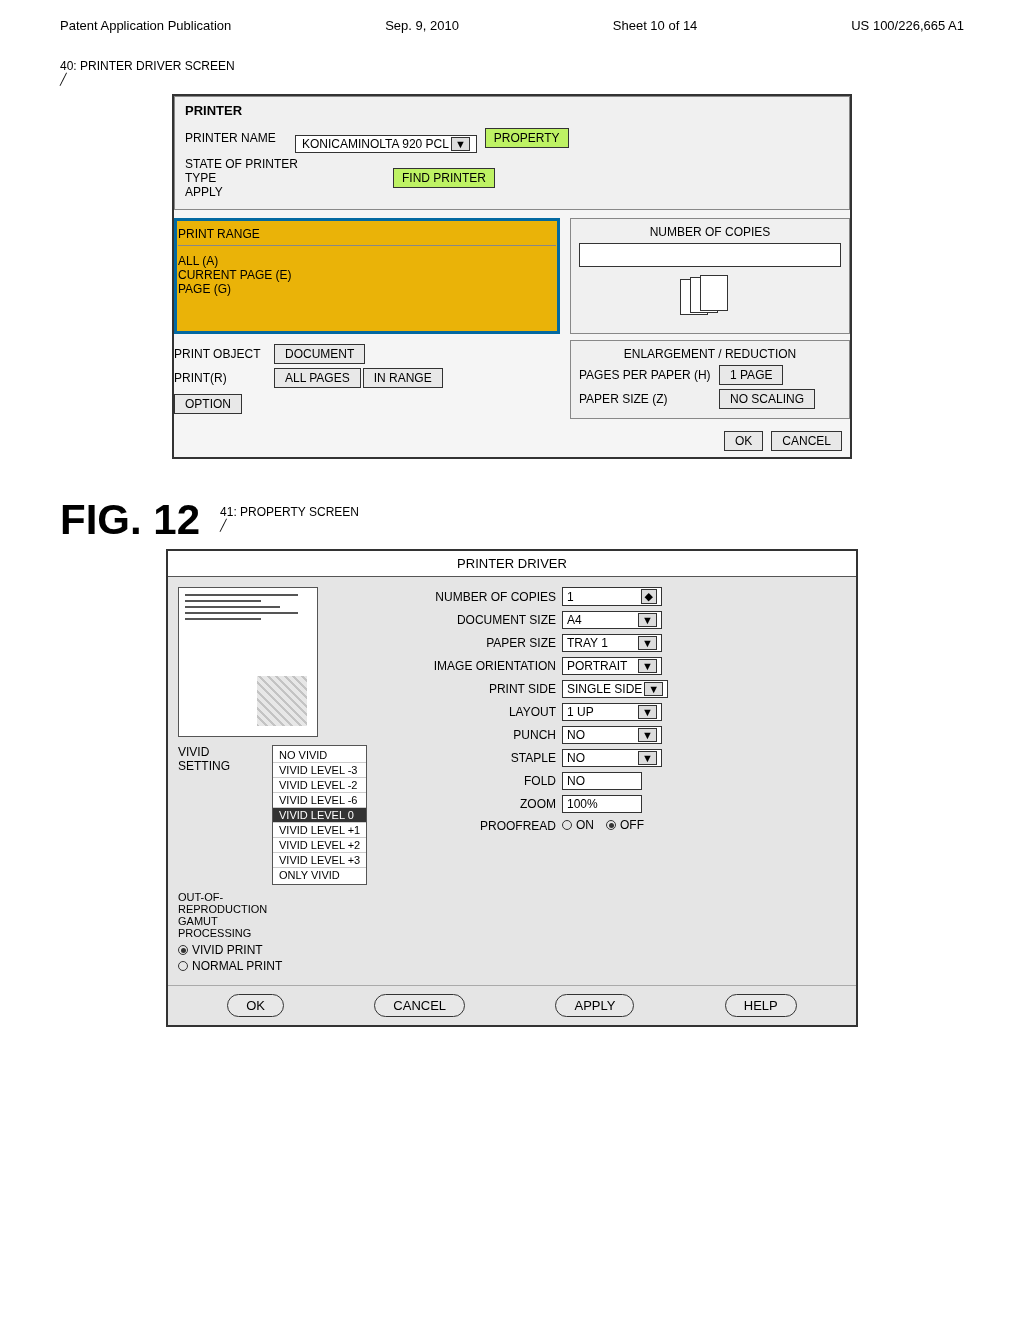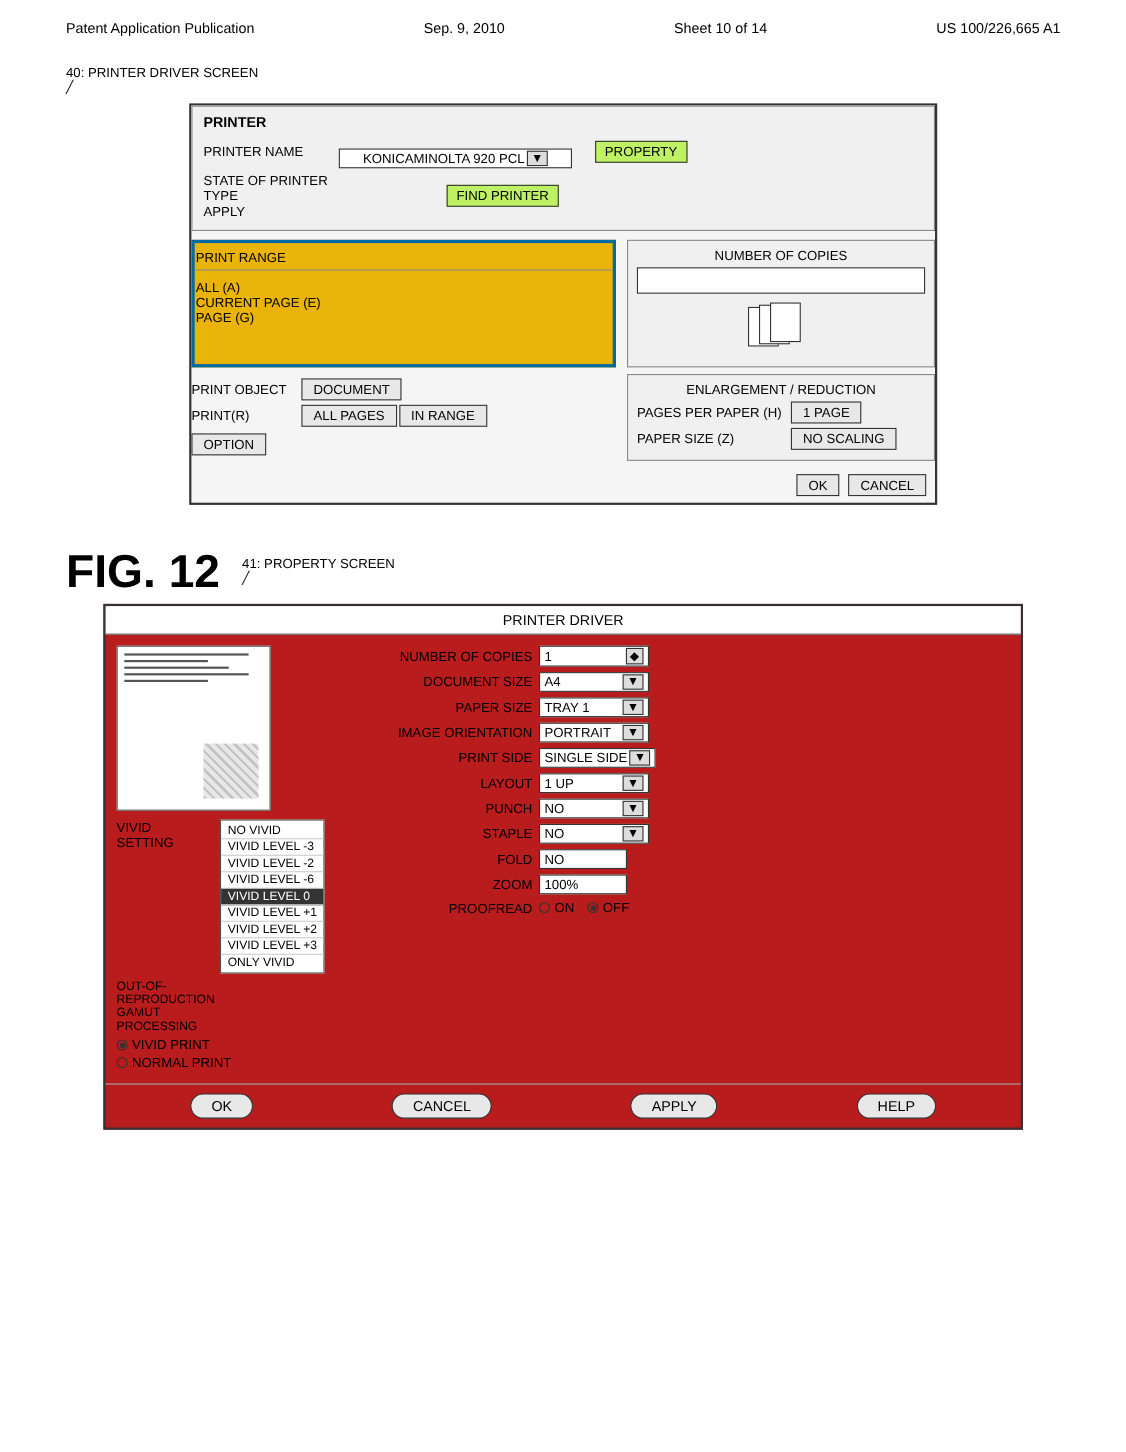--- a/index.html
+++ b/index.html
@@ -81,32 +81,31 @@
     .printer-section-title {
       font-weight: bold;
       margin-bottom: 4px;
     }
 
     .form-row {
       display: flex;
       align-items: center;
       margin-bottom: 4px;
       font-size: 12px;
-      gap: 13px;
     }
 
     .form-label {
       min-width: 110px;
       font-size: 12px;
     }
 
     .form-input-box {
       border: 1px solid #333;
       background: #fff;
-      padding: 1px 21px;
+      padding: 1px 6px;
       font-size: 12px;
       min-width: 160px;
       display: inline-flex;
       align-items: center;
       justify-content: space-between;
       margin-top: 13px;
     }
 
     .dropdown-arrow {
       border: 1px solid #333;
@@ -233,22 +232,22 @@
     .dialog-footer {
       display: flex;
       justify-content: flex-end;
       gap: 8px;
       padding: 6px 8px;
     }
 
     
     .property-dialog {
       border: 2px solid #333;
-      background: #b91c1c;
-      width: 836px;
+      background: #e5e5e5;
+      width: 692px;
       margin: 0 auto;
     }
 
     .prop-body {
       display: flex;
       padding: 10px;
       gap: 14px;
     }
 
     .prop-left {

